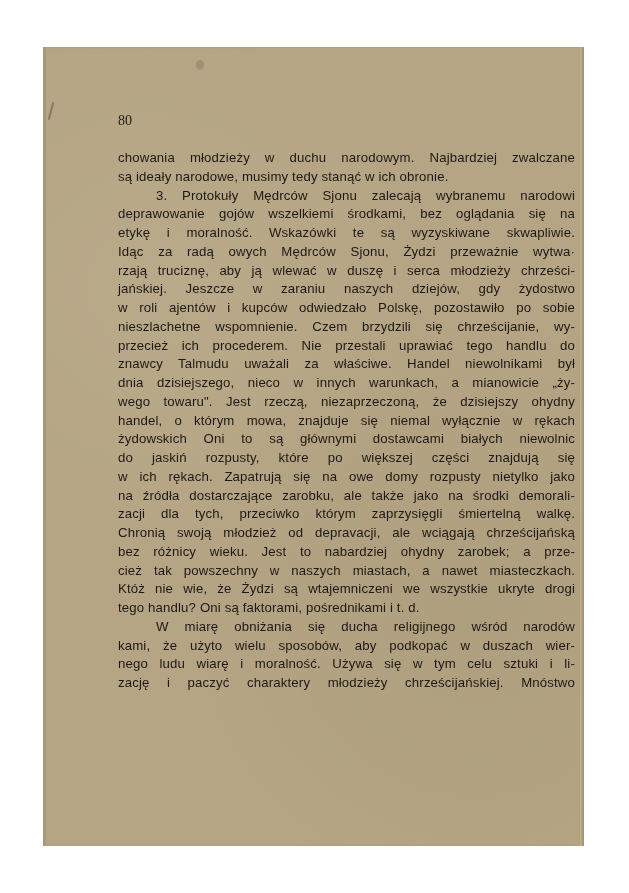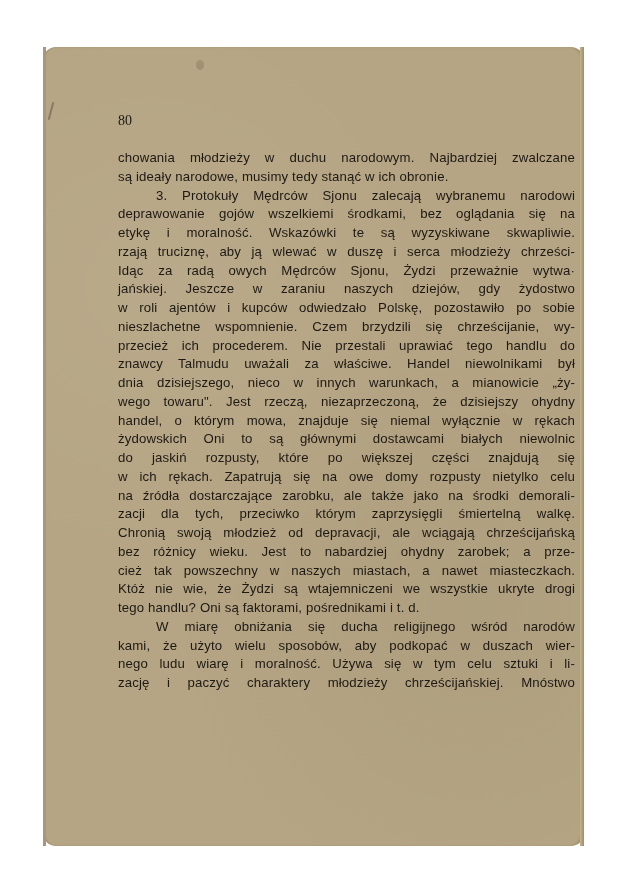--- a/index.html
+++ b/index.html
@@ -17,21 +17,20 @@
       position: absolute;
       left: 43px;
       top: 47px;
       width: 541px;
       height: 799px;
       background: #b5a584;
       background-image:
         radial-gradient(circle at 20% 30%, rgba(255,255,255,0.05) 0, rgba(255,255,255,0) 40%),
         radial-gradient(circle at 80% 70%, rgba(0,0,0,0.04) 0, rgba(0,0,0,0) 45%);
       box-shadow: inset 2px 0 0 rgba(120,100,70,0.25), inset -3px 0 2px rgba(90,70,40,0.18);
-      border-radius: 13px;
     }
     .page-edge-left {
       position: absolute;
       left: 0;
       top: 0;
       width: 3px;
       height: 100%;
       background: #a8977a;
     }
     .page-edge-right {
@@ -105,33 +104,33 @@
   <div class="page-number">80</div>
 
   <div class="body-text">
 
     <span class="line">chowania młodzieży w duchu narodowym.  Najbardziej zwalczane</span>
     <span class="line last">są ideały narodowe, musimy tedy stanąć w ich obronie.</span>
 
     <span class="line indent">3.  Protokuły Mędrców Sjonu zalecają wybranemu narodowi</span>
     <span class="line">deprawowanie gojów wszelkiemi środkami, bez  oglądania się na</span>
     <span class="line">etykę i moralność.  Wskazówki te są wyzyskiwane skwapliwie.</span>
+    <span class="line">Idąc za radą owych Mędrców  Sjonu, Żydzi przeważnie wytwa·</span>
     <span class="line">rzają truciznę, aby ją wlewać w duszę i serca młodzieży chrześci-</span>
-    <span class="line">Idąc za radą owych Mędrców  Sjonu, Żydzi przeważnie wytwa·</span>
     <span class="line">jańskiej.  Jeszcze w zaraniu naszych dziejów, gdy żydostwo</span>
     <span class="line">w roli ajentów i kupców odwiedzało Polskę, pozostawiło po sobie</span>
     <span class="line">nieszlachetne wspomnienie.  Czem brzydzili się chrześcijanie, wy-</span>
     <span class="line">przecież ich procederem.  Nie przestali uprawiać  tego handlu do</span>
     <span class="line">znawcy Talmudu uważali za właściwe.  Handel niewolnikami był</span>
     <span class="line">dnia dzisiejszego, nieco w innych warunkach, a mianowicie „ży-</span>
     <span class="line">wego towaru".  Jest rzeczą, niezaprzeczoną, że dzisiejszy ohydny</span>
     <span class="line">handel, o którym mowa, znajduje się niemal  wyłącznie w rękach</span>
     <span class="line">żydowskich  Oni to są głównymi dostawcami białych niewolnic</span>
     <span class="line">do jaskiń rozpusty, które po większej części znajdują się</span>
-    <span class="line">w ich rękach.  Zapatrują się na owe domy rozpusty nietylko celu</span>
+    <span class="line">w ich rękach.  Zapatrują się na owe domy rozpusty nietylko jako</span>
     <span class="line">na źródła dostarczające zarobku, ale także jako na środki demorali-</span>
     <span class="line">zacji dla tych, przeciwko którym zaprzysięgli śmiertelną walkę.</span>
     <span class="line">Chronią swoją młodzież od depravacji, ale wciągają chrześcijańską</span>
     <span class="line">bez różnicy wieku.  Jest to nabardziej ohydny zarobek; a prze-</span>
     <span class="line">cież tak powszechny w naszych miastach, a nawet miasteczkach.</span>
     <span class="line">Któż nie wie, że Żydzi są wtajemniczeni we wszystkie ukryte drogi</span>
     <span class="line last">tego handlu?  Oni są faktorami, pośrednikami i t. d.</span>
 
     <span class="line indent">W miarę obniżania się ducha religijnego wśród narodów</span>
     <span class="line">kami, że użyto wielu sposobów, aby podkopać  w duszach wier-</span>

